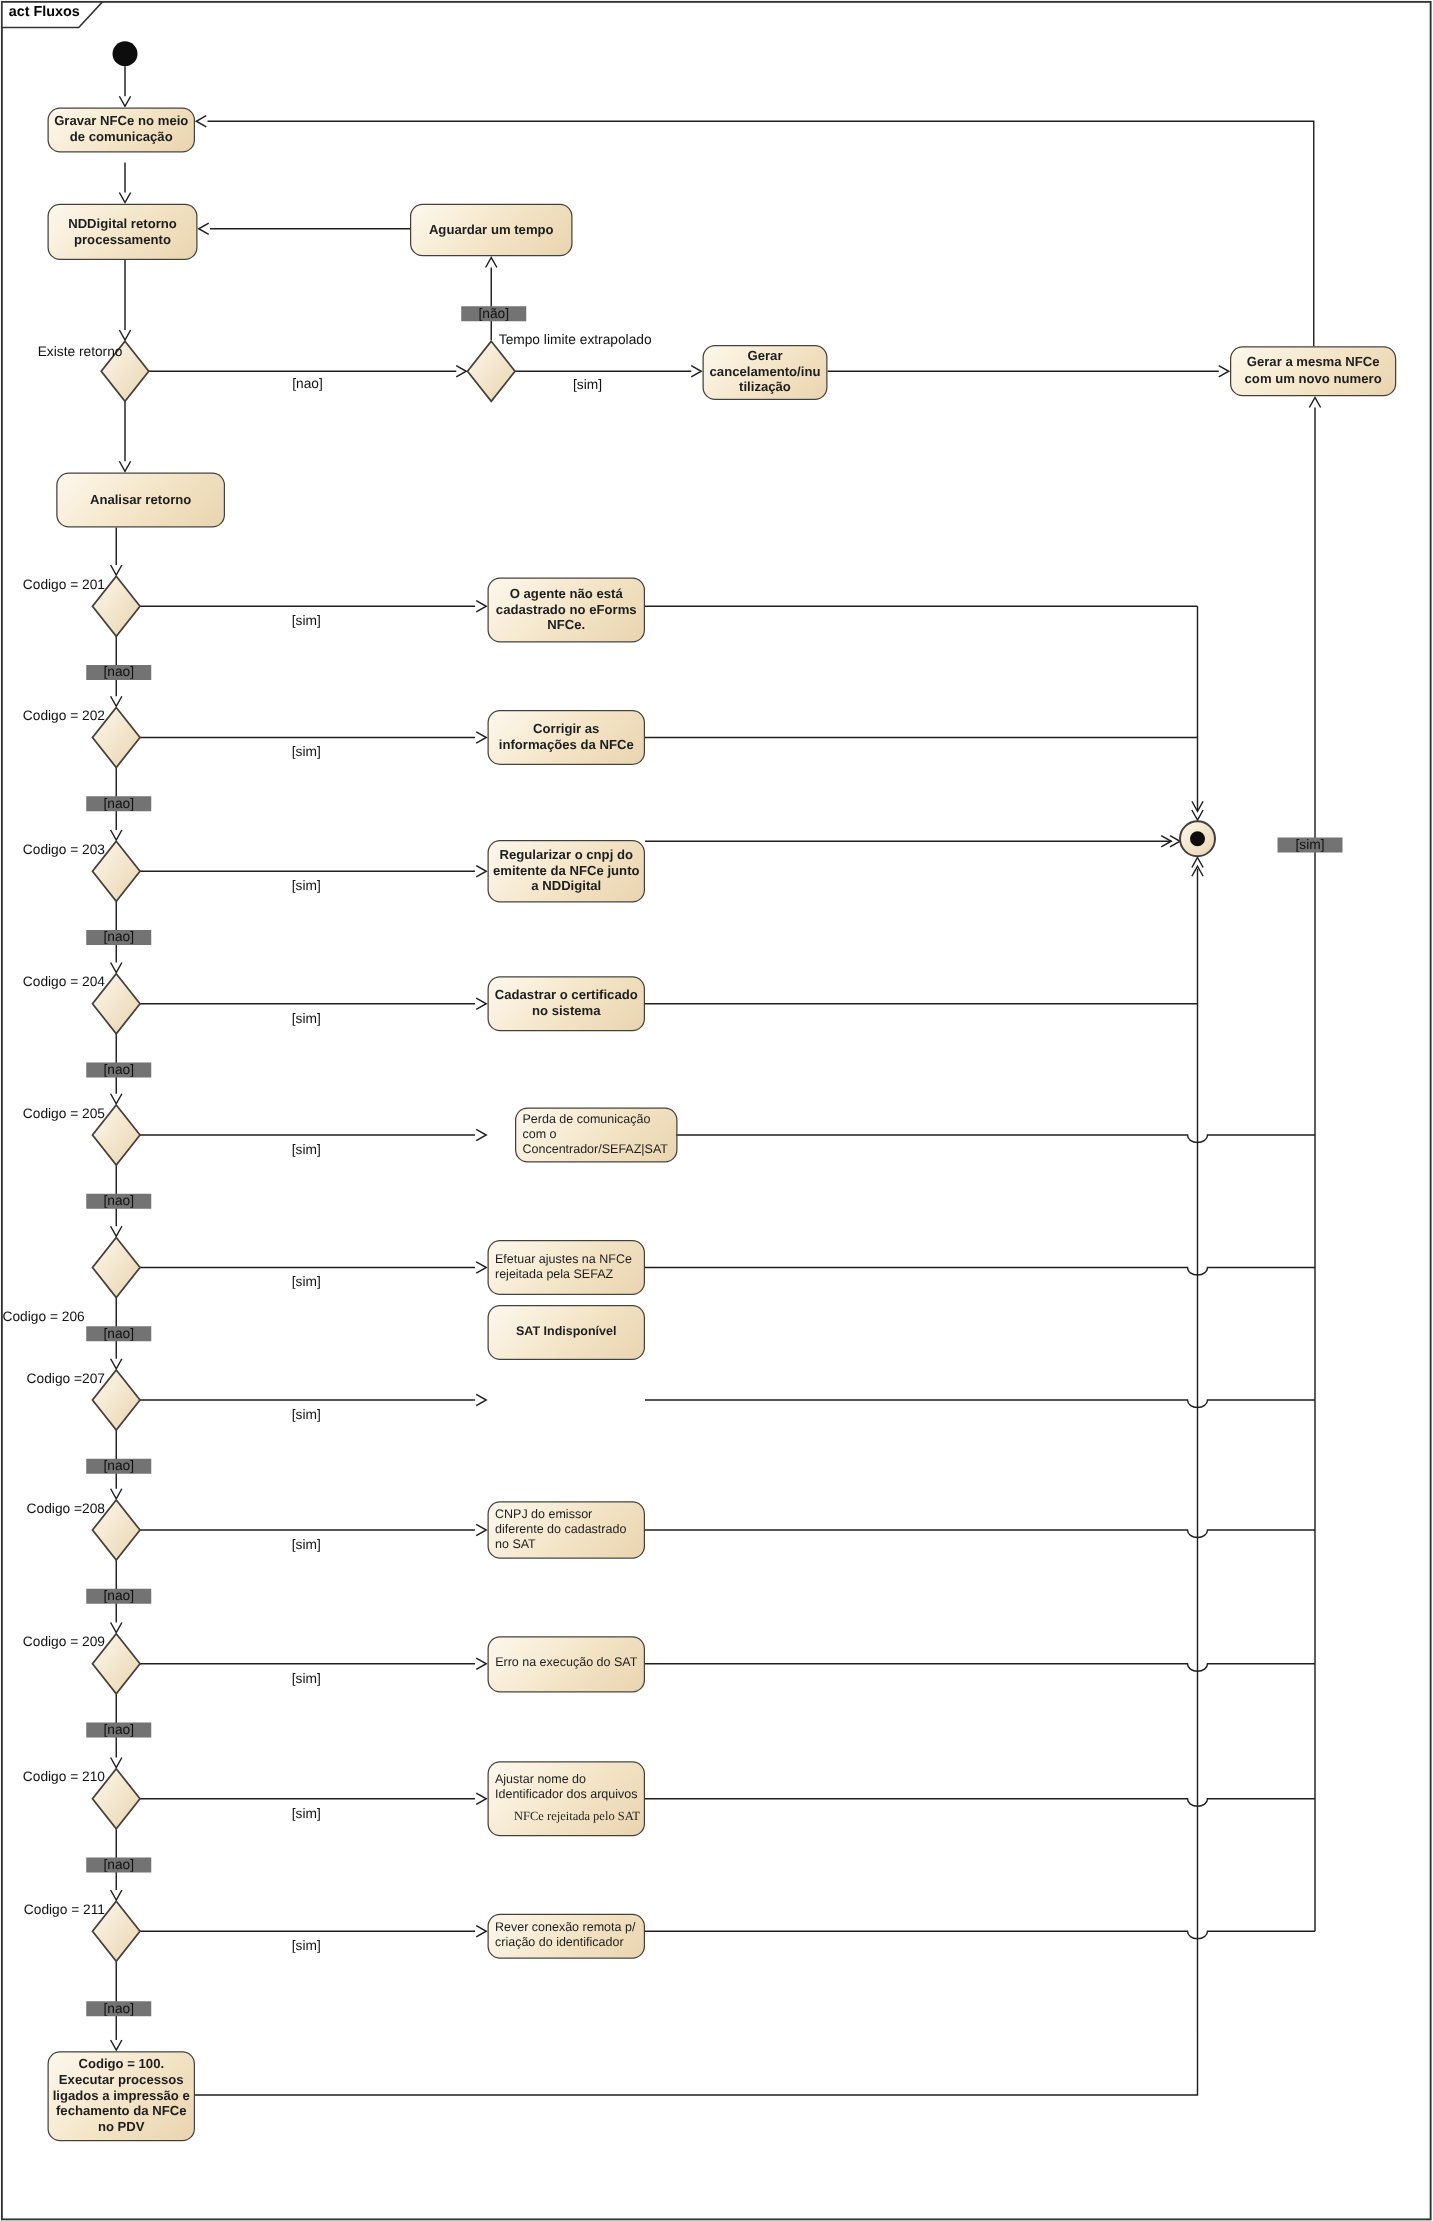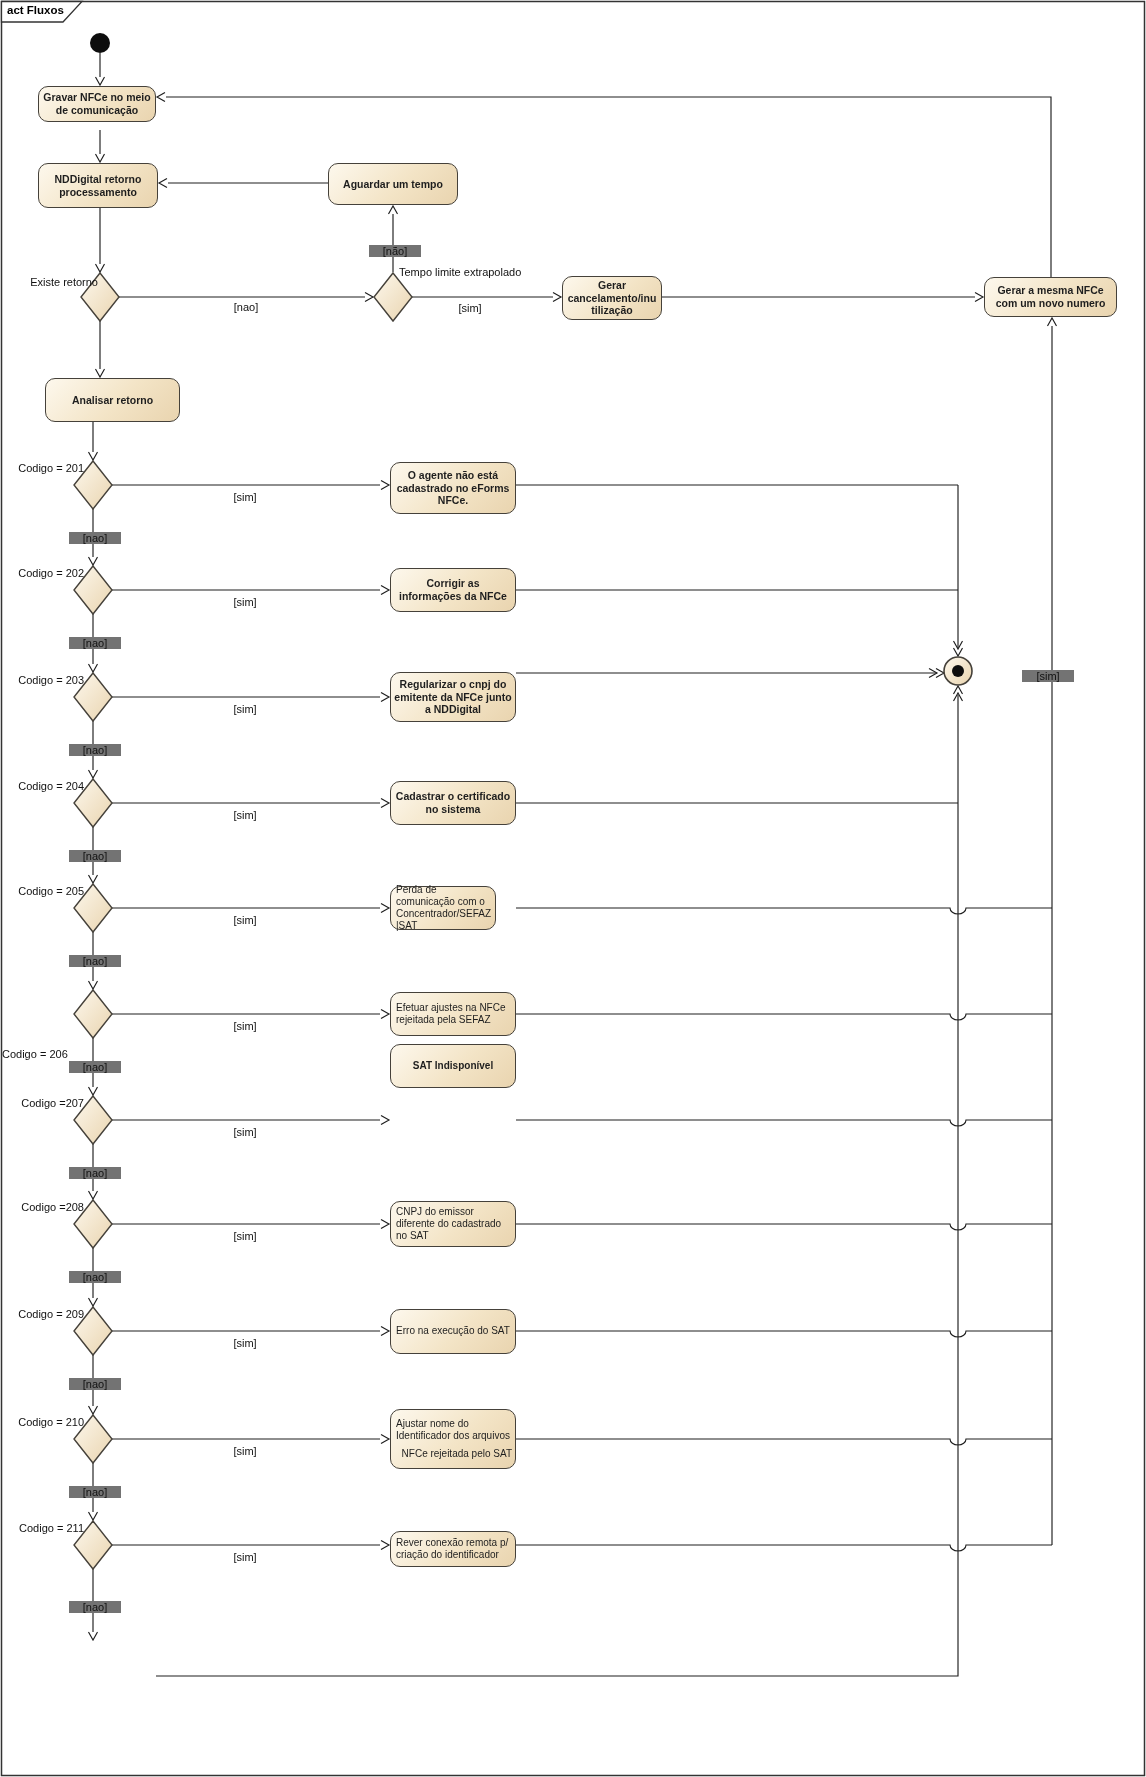--- a/index.html
+++ b/index.html
@@ -11,21 +11,21 @@
   .node{
     position:absolute;box-sizing:border-box;display:flex;flex-direction:column;
     align-items:center;justify-content:center;text-align:center;
     border:1.5px solid #45413A;border-radius:10px;
     background:linear-gradient(135deg,#FDF8ED 0%,#F3E4C6 55%,#E9D4AF 100%);
     font-size:10.5px;font-weight:bold;line-height:1.22;padding:2px 3px;
     color:#1e1e1e;overflow-wrap:anywhere;
   }
   .node.sm{font-size:10px;font-weight:normal;}
   .node.left{align-items:flex-start;text-align:left;padding-left:5px;}
-  .node .p2{margin-top:5px;display:block;}
+  .node .p2{margin-top:5px;display:block;font-family:Liberation Serif, serif;}
   .lbl{
     position:absolute;font-size:11px;line-height:1.1;color:#111;
     white-space:nowrap;
   }
   .lbl.bg{background:#737373;padding:0 2px;}
   #frame-tab-label{
     position:absolute;left:7px;top:4px;font-size:11.5px;font-weight:bold;color:#000;
   }
 </style>
 </head>
@@ -62,25 +62,26 @@
     <circle cx="958" cy="671" r="6" fill="#0d0d0d"></circle>
   </g>
 </svg>
   <div id="frame-tab-label">act Fluxos</div>
 <div class="node" style="left: 38px; top: 86px; width: 118px; height: 36px;">Gravar NFCe no meio de comunicação</div>
     <div class="node" style="left: 38px; top: 163px; width: 120px; height: 45px;">NDDigital retorno processamento</div>
     <div class="node" style="left: 328px; top: 163px; width: 130px; height: 42px;">Aguardar um tempo</div>
     <div class="node" style="left: 562px; top: 276px; width: 100px; height: 44px;">Gerar cancelamento/inutilização</div>
     <div class="node" style="left: 984px; top: 277px; width: 133px; height: 40px;">Gerar a mesma NFCe com um novo numero</div>
     <div class="node" style="left: 45px; top: 378px; width: 135px; height: 44px;">Analisar retorno</div>
+    <div class="node" style="left: 38px; top: 1641px; width: 118px; height: 72px;">Codigo = 100. Executar processos ligados a impressão e fechamento da NFCe no PDV</div>
     <div class="node" style="left: 390px; top: 462px; width: 126px; height: 52px;">O agente não está cadastrado no eForms NFCe.</div>
     <div class="node" style="left: 390px; top: 568px; width: 126px; height: 44px;">Corrigir as informações da NFCe</div>
     <div class="node" style="left: 390px; top: 672px; width: 126px; height: 50px;">Regularizar o cnpj do emitente da NFCe junto a NDDigital</div>
     <div class="node" style="left: 390px; top: 781px; width: 126px; height: 44px;">Cadastrar o certificado no sistema</div>
-    <div class="node sm left" style="left: 390px; top: 886px; width: 106px; height: 44px;">Perda de comunicação com o Concentrador/SEFAZ|SAT</div>
+    <div class="node sm left" style="left: 412px; top: 886px; width: 130px; height: 44px;">Perda de comunicação com o Concentrador/SEFAZ|SAT</div>
     <div class="node sm left" style="left: 390px; top: 992px; width: 126px; height: 44px;">Efetuar ajustes na NFCe rejeitada pela SEFAZ</div>
     <div class="node sm" style="left: 390px; top: 1044px; width: 126px; height: 44px; font-weight: bold;">SAT Indisponível</div>
     <div class="node sm left" style="left: 390px; top: 1201px; width: 126px; height: 46px;">CNPJ do emissor diferente do cadastrado no SAT</div>
     <div class="node sm" style="left: 390px; top: 1308.5px; width: 126px; height: 45px;">Erro na execução do SAT</div>
     <div class="node sm left" style="left: 390px; top: 1409px; width: 126px; height: 60px; align-items: flex-end;">
       <span>Ajustar nome do Identificador dos arquivos</span>
       <span class="p2">NFCe rejeitada pelo SAT</span>
     </div>
     <div class="node sm left" style="left: 390px; top: 1531px; width: 126px; height: 36px;">Rever conexão remota p/ criação do identificador</div>
     <div class="lbl" style="left: 16px; top: 276px; width: 82px; text-align: right;">Existe retorno</div>

